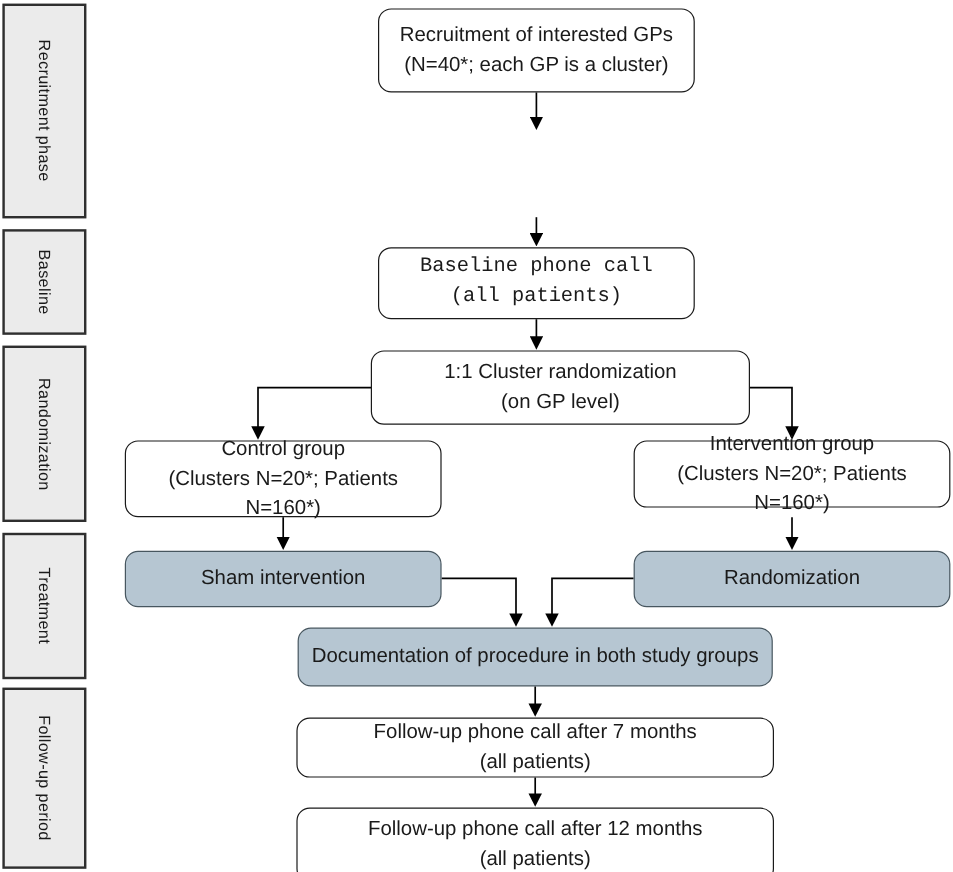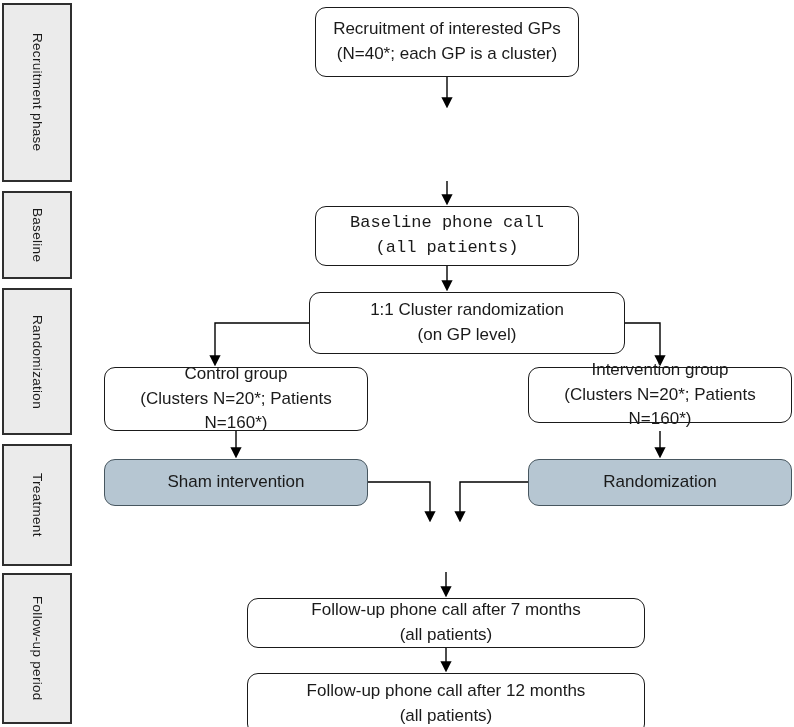--- a/index.html
+++ b/index.html
@@ -96,18 +96,19 @@
   <div class="node white" style="left:315px; top:206px; width:264px; height:60px;font-family:Liberation Mono, monospace;">Baseline phone call
 (all patients)</div>
   <div class="node white" style="left:309px; top:292px; width:316px; height:62px;">1:1 Cluster randomization
 (on GP level)</div>
   <div class="node white" style="left:104px; top:367px; width:264px; height:64px;">Control group
 (Clusters N=20*; Patients N=160*)</div>
   <div class="node white" style="left:528px; top:367px; width:264px; height:56px;">Intervention group
 (Clusters N=20*; Patients N=160*)</div>
   <div class="node blue" style="left:104px; top:459px; width:264px; height:47px;">Sham intervention</div>
   <div class="node blue" style="left:528px; top:459px; width:264px; height:47px;">Randomization</div>
+  <div class="node blue" style="left:248px; top:523px; width:396px; height:49px;">Documentation of procedure in both study groups</div>
   <div class="node white" style="left:247px; top:598px; width:398px; height:50px;">Follow-up phone call after 7 months
 (all patients)</div>
   <div class="node white" style="left:247px; top:673px; width:398px; height:62px;">Follow-up phone call after 12 months
 (all patients)</div>
 
 </div>
 
 </body></html>

